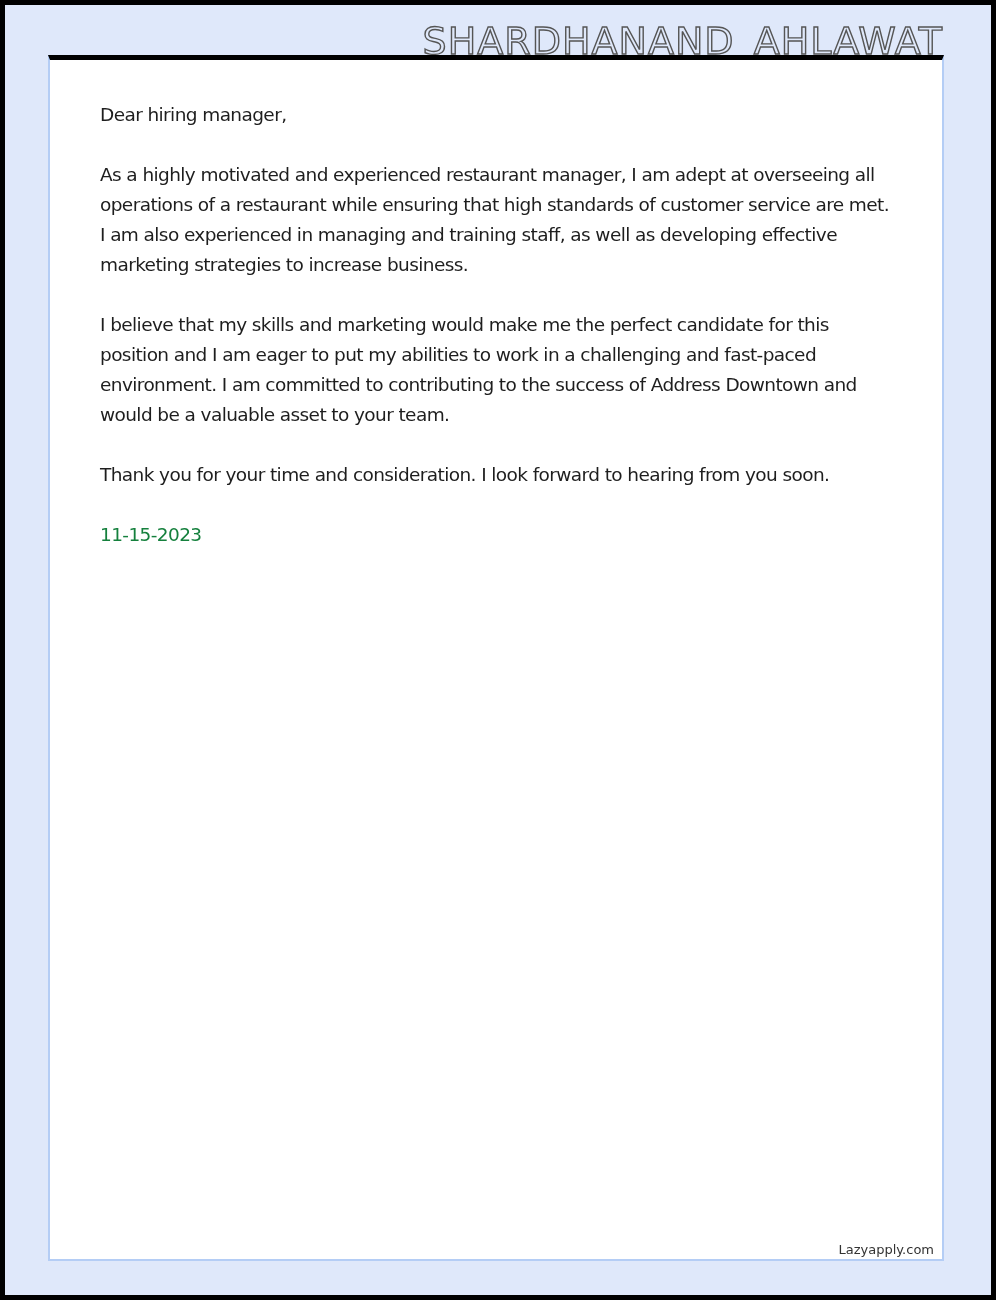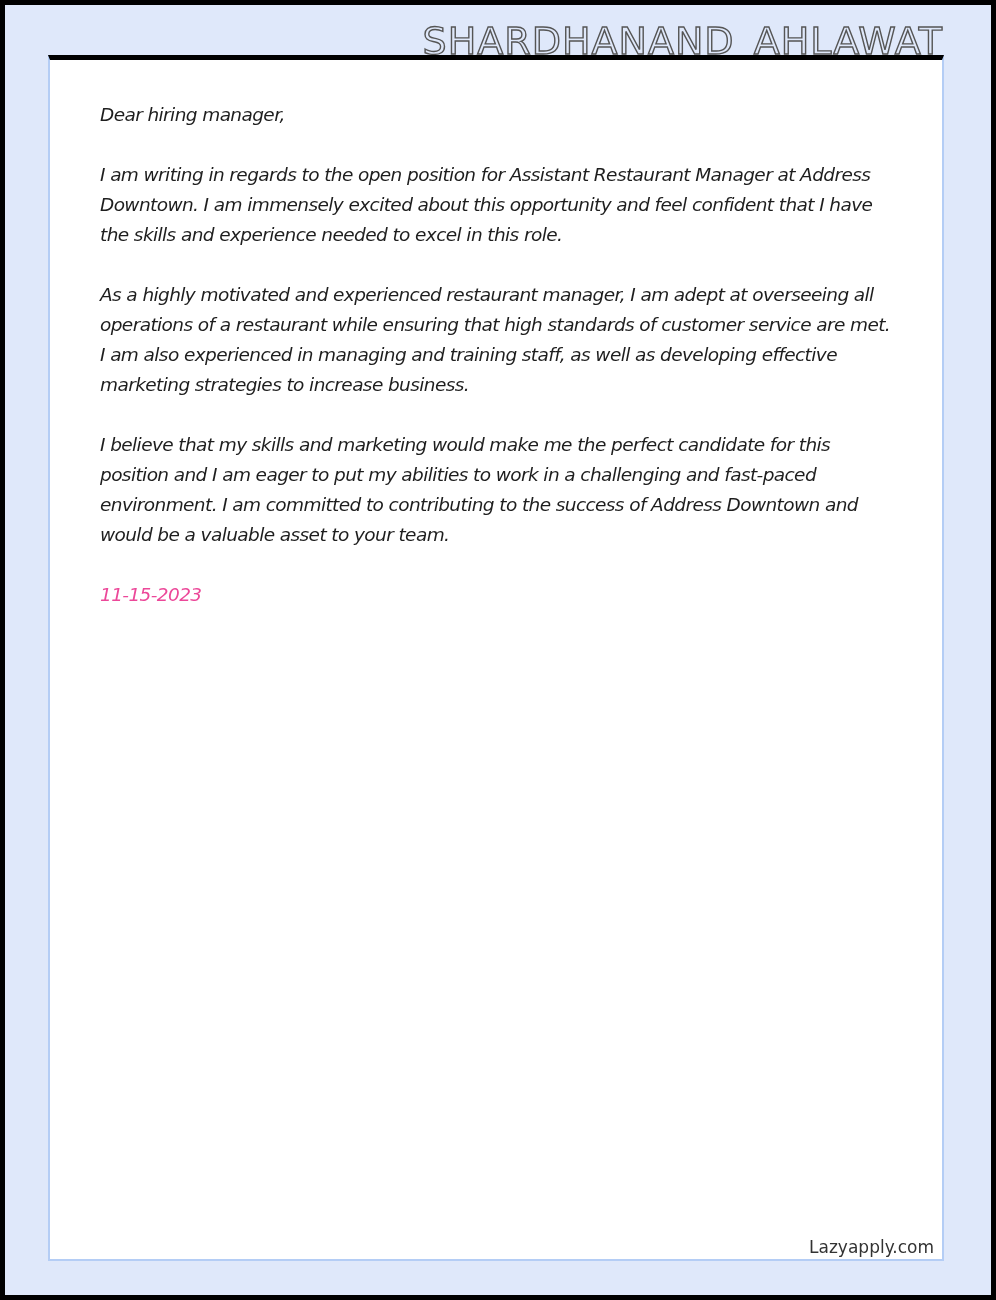--- a/index.html
+++ b/index.html
@@ -23,37 +23,37 @@
     width:896px; height:1206px; box-sizing:border-box;
     background:#fff;
     border-top:5px solid #000;
     border-left:2px solid #b4cdf5;
     border-right:2px solid #b4cdf5;
     border-bottom:2px solid #b4cdf5;
   }
   .content {
     position:absolute; left:50px; top:40px; width:795px;
     font-size:18.5px; line-height:30px; color:#1e1e1e;
-    font-family:"DejaVu Sans", sans-serif; letter-spacing:-0.6px;font-style:italic;
+    font-family:"DejaVu Sans", sans-serif; letter-spacing:-0.6px;
   }
   .content p { margin:0 0 30px 0; }
   .content .sig { margin:0 0 10px 0; }
-  .date { color:#ec4899; margin:0; }
+  .date { color:#15803d; margin:0; }
   .footer {
     position:absolute; right:8px; bottom:2px;
-    font-size:17px; color:#333; font-family:"DejaVu Sans", sans-serif;
+    font-size:13px; color:#333; font-family:"DejaVu Sans", sans-serif;
   }
 </style>
 </head>
 <body>
 
 <div class="name">SHARDHANAND AHLAWAT</div>
 
 <div class="page">
   <div class="content">
     <p>Dear hiring manager,</p>
-    <p>I am writing in regards to the open position for Assistant Restaurant Manager at Address Downtown. I am immensely excited about this opportunity and feel confident that I have the skills and experience needed to excel in this role.</p>
     <p>As a highly motivated and experienced restaurant manager, I am adept at overseeing all operations of a restaurant while ensuring that high standards of customer service are met. I am also experienced in managing and training staff, as well as developing effective marketing strategies to increase business.</p>
     <p>I believe that my skills and marketing would make me the perfect candidate for this position and I am eager to put my abilities to work in a challenging and fast-paced environment. I am committed to contributing to the success of Address Downtown and would be a valuable asset to your team.</p>
+    <p>Thank you for your time and consideration. I look forward to hearing from you soon.</p>
     <p class="date">11-15-2023</p>
   </div>
   <div class="footer">Lazyapply.com</div>
 </div>
 
 </body></html>

